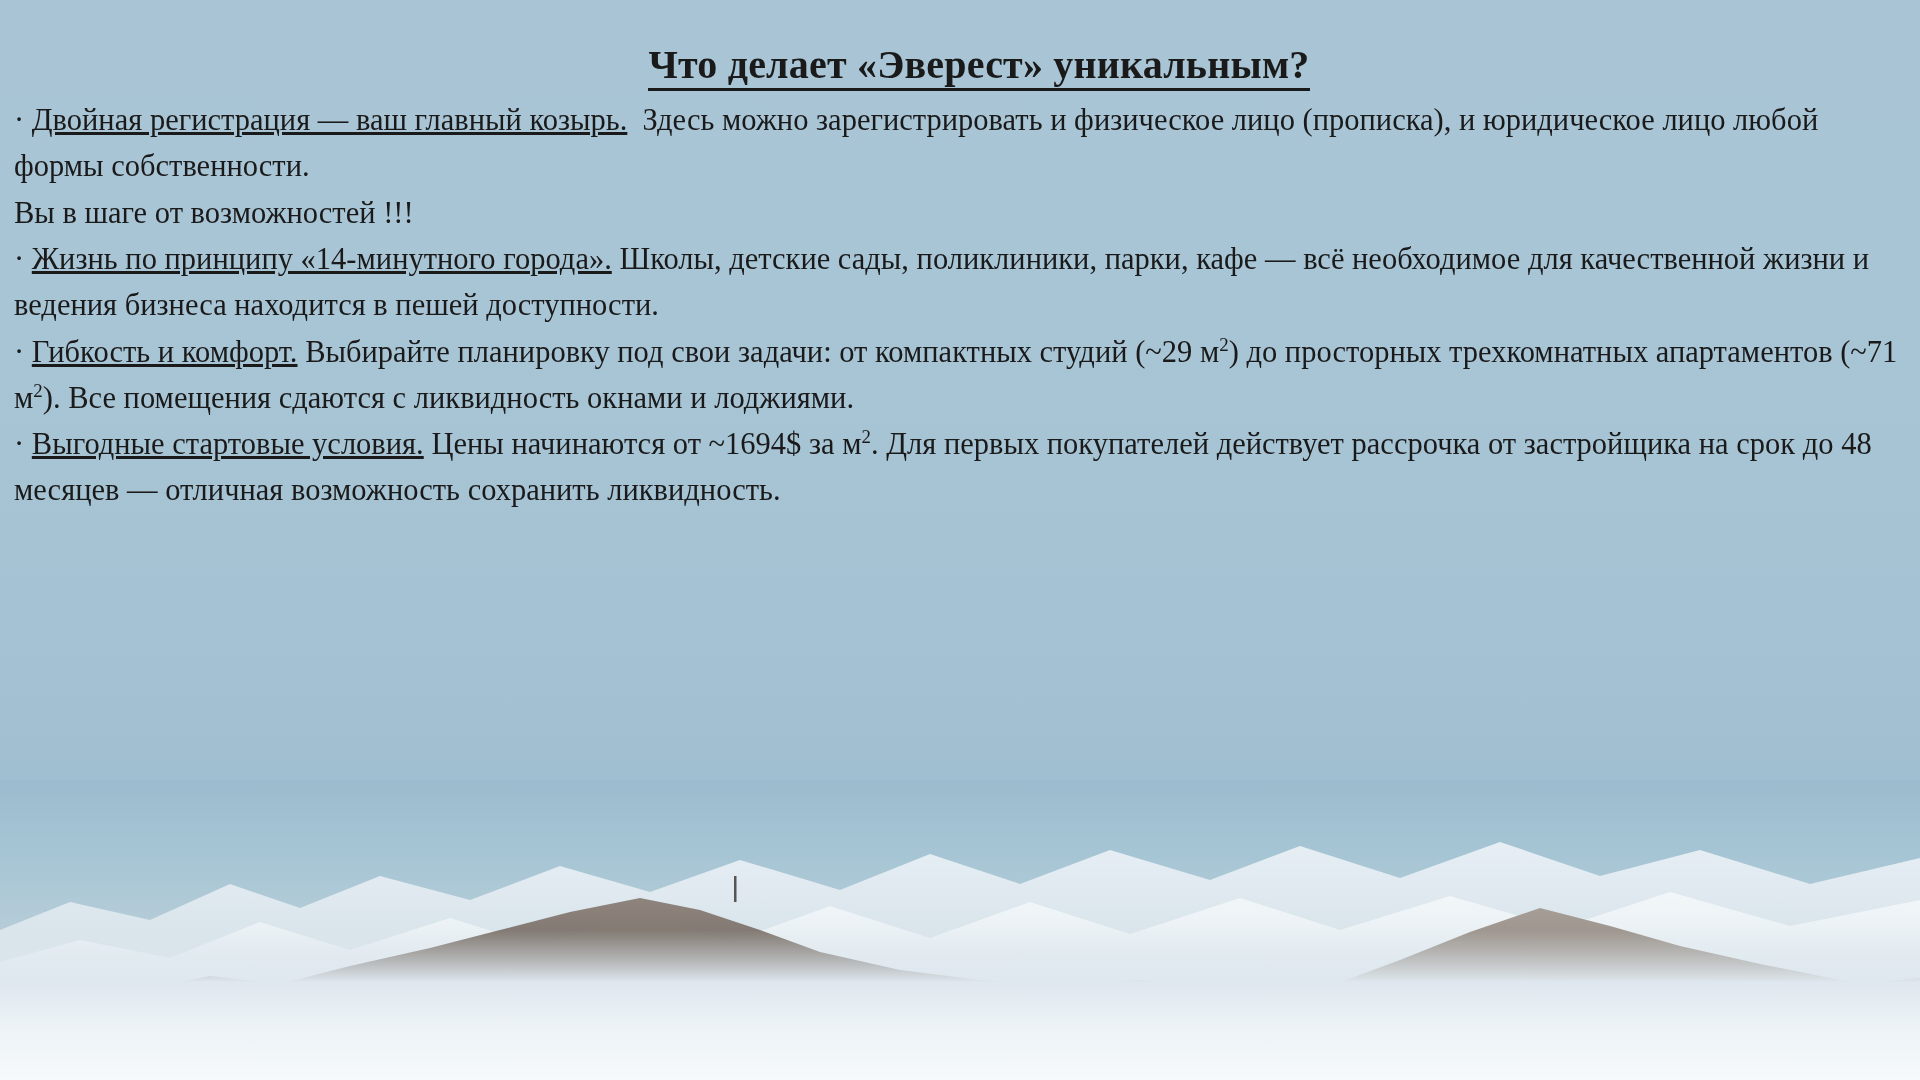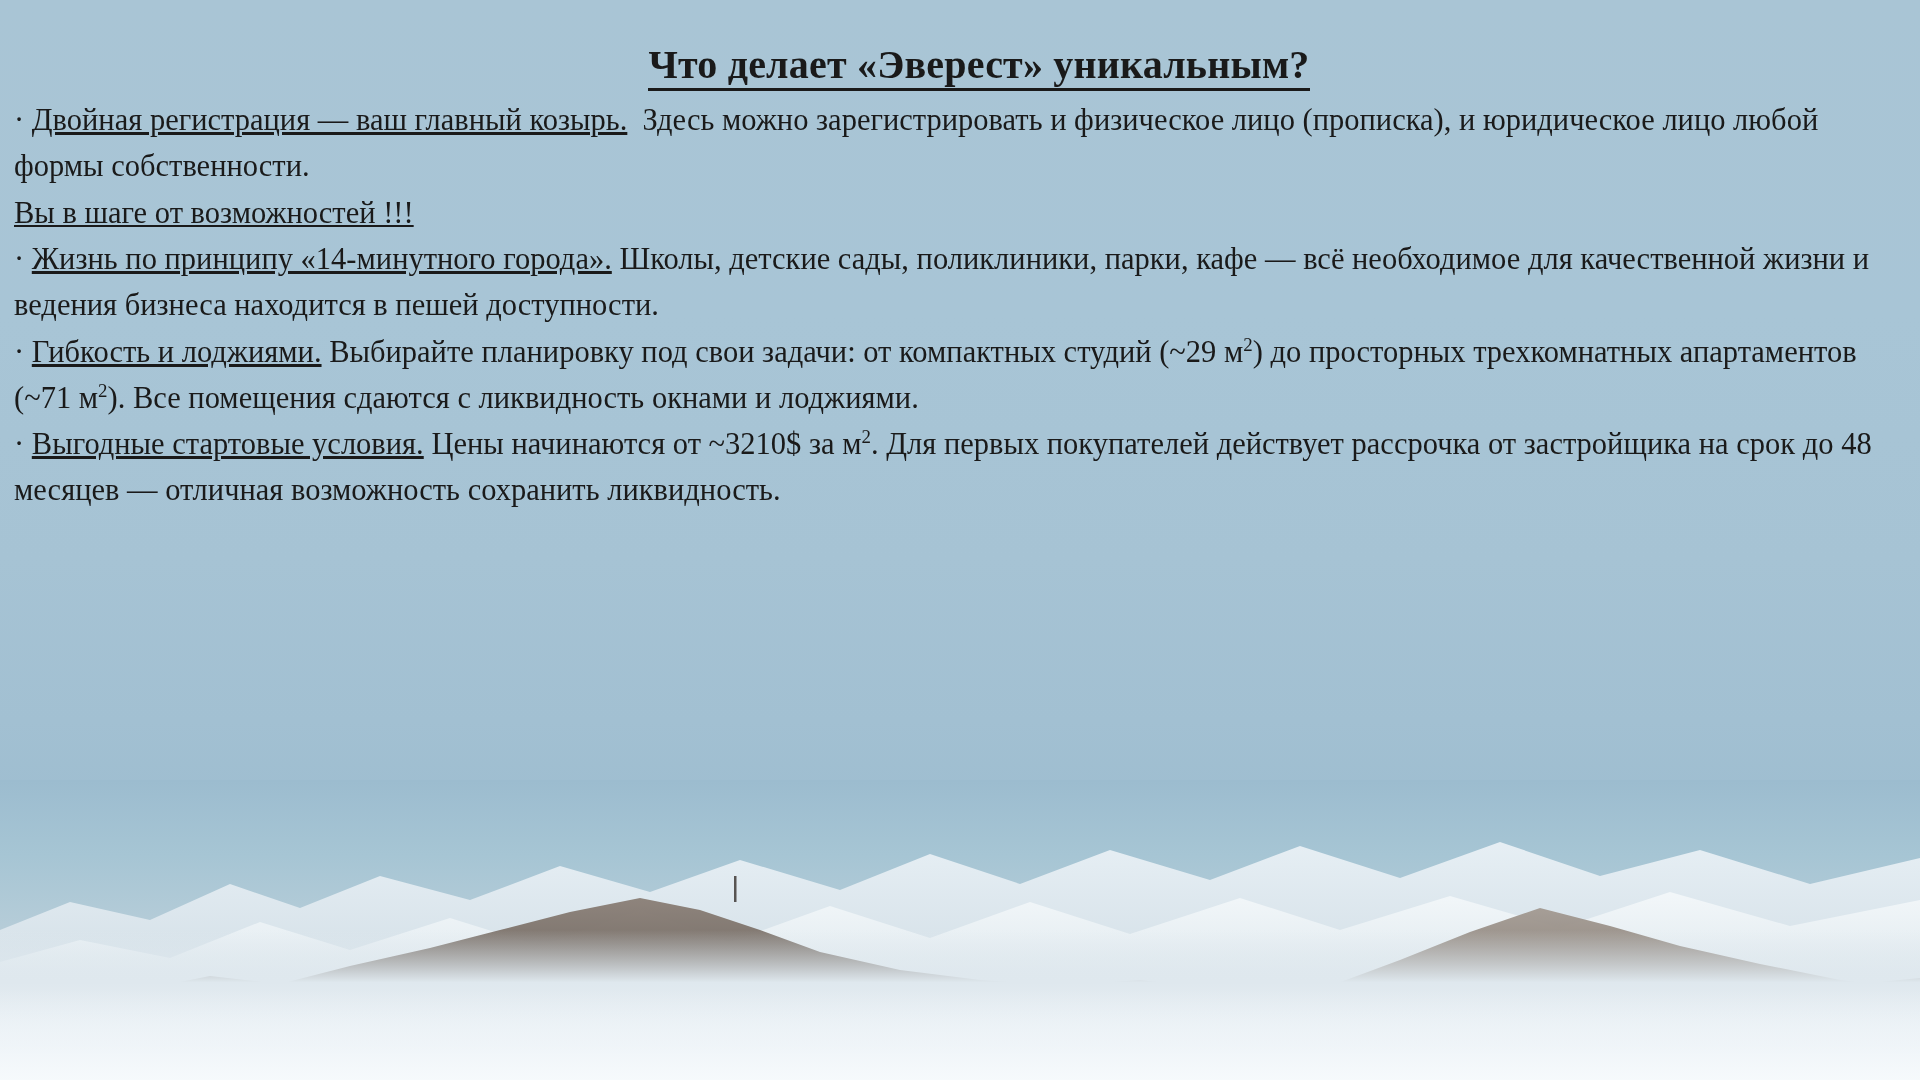--- a/index.html
+++ b/index.html
@@ -95,21 +95,20 @@
     margin: 0 0 1px 0;
     text-indent: 0;
   }
   .lead {
     font-weight: normal;
     text-decoration: underline;
     text-decoration-thickness: 2.5px;
     text-underline-offset: 2px;
   }
   .u-plain {
-    text-decoration: underline;
     text-decoration-thickness: 2px;
     text-underline-offset: 2px;
   }
   .bullet { font-weight: normal; }
   sup { font-size: .62em; vertical-align: super; line-height: 0; }
 </style>
 </head>
 <body>
 
 <div id="slide">
@@ -184,19 +183,19 @@
 
     <div class="body">
 
       <p class="para"><span class="bullet">·</span>&nbsp;<span class="lead">Двойная регистрация — ваш главный козырь.</span>&nbsp; <span>Здесь можно зарегистрировать и физическое лицо (прописка), и юридическое лицо любой формы собственности.</span></p>
 
 
       <p class="para"><span class="u-plain">Вы в шаге от возможностей !!!</span></p>
 
       <p class="para"><span class="bullet">·</span>&nbsp;<span class="lead">Жизнь по принципу «14-минутного города».</span> <span>Школы, детские сады, поликлиники, парки, кафе — всё необходимое для качественной жизни и ведения бизнеса находится в пешей доступности.</span></p>
 
-      <p class="para"><span class="bullet">·</span>&nbsp;<span class="lead">Гибкость и лоджиями.</span> <span>Выбирайте планировку под свои задачи: от компактных студий (~29 м</span><sup>2</sup><span>) до просторных трехкомнатных апартаментов (~71 м</span><sup>2</sup><span>). Все помещения сдаются с ликвидность окнами и лоджиями.</span></p>
-
-      <p class="para"><span class="bullet">·</span>&nbsp;<span class="lead">Выгодные стартовые условия.</span> <span>Цены начинаются от ~3210$ за м</span><sup>2</sup><span>. Для первых покупателей действует рассрочка от застройщика на срок до 48 месяцев — отличная возможность сохранить ликвидность.</span></p>
+      <p class="para"><span class="bullet">·</span>&nbsp;<span class="lead">Гибкость и комфорт.</span> <span>Выбирайте планировку под свои задачи: от компактных студий (~29 м</span><sup>2</sup><span>) до просторных трехкомнатных апартаментов (~71 м</span><sup>2</sup><span>). Все помещения сдаются с ликвидность окнами и лоджиями.</span></p>
+
+      <p class="para"><span class="bullet">·</span>&nbsp;<span class="lead">Выгодные стартовые условия.</span> <span>Цены начинаются от ~1694$ за м</span><sup>2</sup><span>. Для первых покупателей действует рассрочка от застройщика на срок до 48 месяцев — отличная возможность сохранить ликвидность.</span></p>
 
     </div>
   </div>
 </div>
 
 </body></html>

